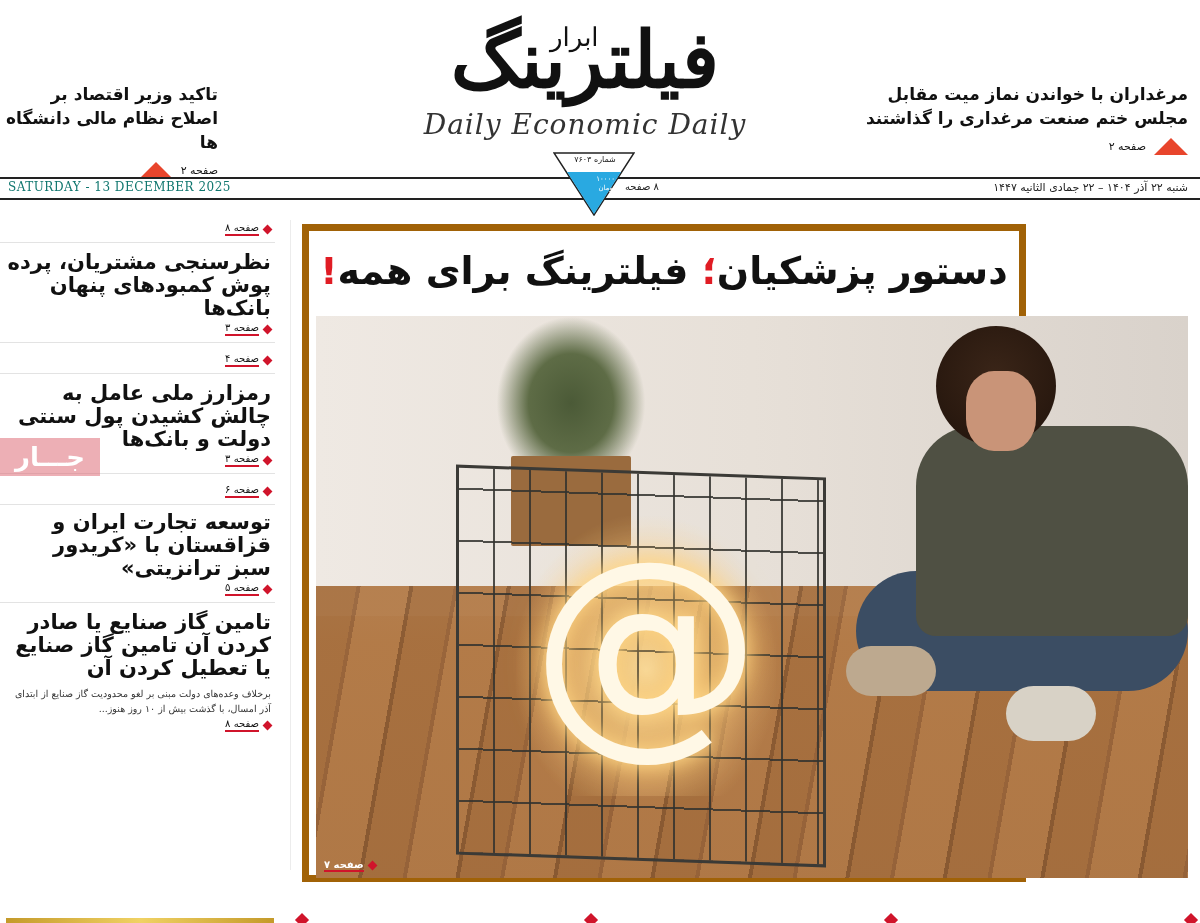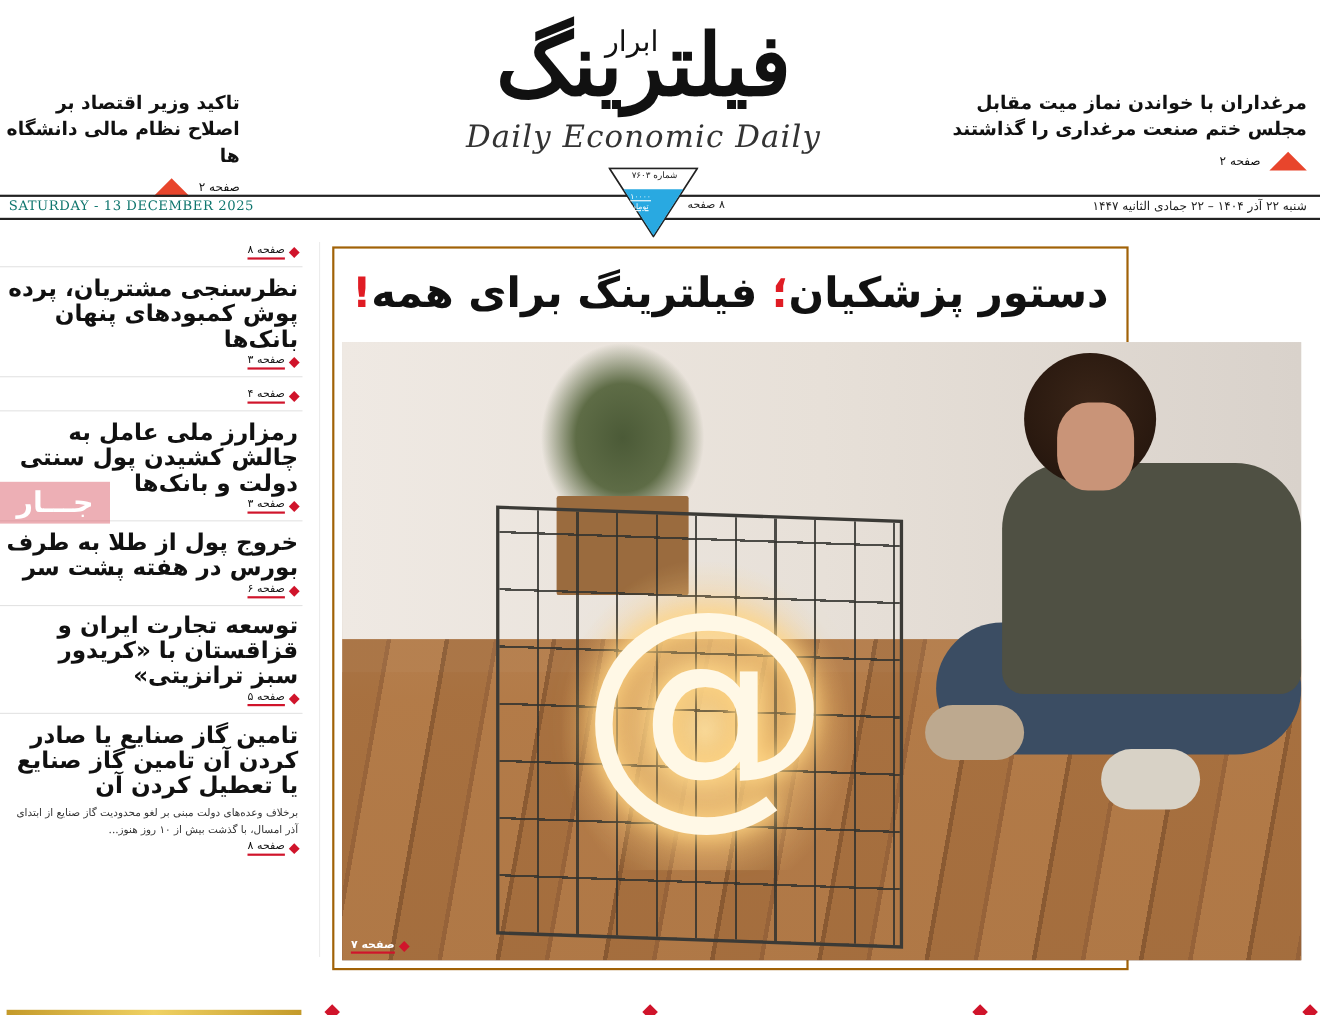--- a/index.html
+++ b/index.html
@@ -21,38 +21,38 @@
   .teaser-left { left: 6px; width: 212px; }
 
   .rule-top { position: absolute; left: 0; top: 177px; width: 1200px; height: 2px; background: #222; }
   .rule-bot { position: absolute; left: 0; top: 198px; width: 1200px; height: 2px; background: #222; }
   .date-en { position: absolute; left: 8px; top: 180px; font-family: "DejaVu Serif", serif; font-size: 12px; letter-spacing: 0.5px; color: #0f766e; }
   .date-fa { position: absolute; right: 12px; top: 181px; font-size: 11px; direction: rtl; color: #222; }
   .pages-count { position: absolute; left: 625px; top: 181px; font-size: 10px; direction: rtl; color: #222; }
 
   .issue-tri { position: absolute; left: 553px; top: 152px; width: 82px; height: 64px; }
   .issue-num { position: absolute; left: 569px; top: 155px; width: 52px; text-align: center; font-size: 8px; color: #222; direction: rtl; }
-  .price { position: absolute; left: 573px; top: 175px; width: 42px; text-align: left; font-size: 7px; color: #fff; line-height: 9px; text-decoration: underline; }
+  .price { position: absolute; left: 573px; top: 175px; width: 42px; text-align: right; font-size: 7px; color: #fff; line-height: 9px; }
 
   
   .leftcol { position: absolute; left: 0; top: 220px; width: 275px; }
   .story { direction: rtl; text-align: right; padding: 0 4px 0 4px; border-bottom: 1px solid #e3e3e3; }
   .story .title { font-weight: bold; font-size: 21px; line-height: 23px; color: #111; }
   .story.big .title { font-size: 24px; line-height: 36px; text-align: center; }
   .page-ref { display: flex; align-items: center; justify-content: flex-end; direction: ltr; gap: 3px; padding: 2px 0 6px 0; }
   .page-ref .lbl { font-size: 10px; color: #111; border-bottom: 2px solid #d0142b; padding-bottom: 1px; direction: rtl; }
   .diamond { width: 7px; height: 7px; background: #d0142b; transform: rotate(45deg); margin-left: 2px; }
   .lead { font-family: "DejaVu Serif", serif; font-size: 9.5px; line-height: 15px; color: #333; direction: rtl; text-align: right; margin-top: 6px; }
 
   .watermark { position: absolute; left: 0; top: 438px; width: 100px; height: 38px; background: rgba(222,110,120,0.55); color: #fff; font-weight: bold; font-size: 26px; text-align: center; line-height: 38px; direction: rtl; }
 
   .vline { position: absolute; left: 290px; top: 220px; width: 1px; height: 650px; background: #ececec; }
 
   
-  .feature { position: absolute; left: 302px; top: 224px; width: 724px; height: 658px; border: 2px solid #a16207; background: #fff; padding-left: 40px; }
+  .feature { position: absolute; left: 302px; top: 224px; width: 724px; height: 658px; border: 7px solid #a16207; background: #fff; padding-left: 40px; }
   .feature-title { position: absolute; left: 0; top: 8px; width: 100%; text-align: center; direction: rtl; font-weight: bold; font-size: 38px; line-height: 64px; color: #111; }
   .feature-title .bang { color: #e01c24; }
   .photo { position: absolute; left: 7px; top: 85px; width: 872px; height: 562px; overflow: hidden;
            background: linear-gradient(180deg, #e6e1dc 0%, #dcd4cc 45%, #b07a4a 58%, #8c5a33 78%, #6a4226 100%); }
   .wall { position: absolute; left: 0; top: 0; width: 100%; height: 300px; background: linear-gradient(90deg, #efe9e3 0%, #e7e0d8 50%, #d9d2cb 100%); }
   .floor { position: absolute; left: 0; top: 270px; width: 100%; height: 292px;
            background: repeating-linear-gradient(100deg, #a7703f 0 40px, #98643a 40px 44px, #b37b48 44px 92px, #8a5a32 92px 96px); opacity: 0.95; }
   .plant-pot { position: absolute; left: 195px; top: 140px; width: 120px; height: 90px; background: #9a6b3e; border-radius: 2px; }
   .plant { position: absolute; left: 180px; top: 0px; width: 150px; height: 145px; background: radial-gradient(ellipse at 50% 60%, #4b5a37 0%, #5e6c46 40%, rgba(94,108,70,0) 70%); }
   .cage { position: absolute; left: 140px; top: 155px; width: 370px; height: 390px;
@@ -143,21 +143,20 @@
     </div>
   </div>
   <div class="story" style="padding-top:8px">
     <div class="title">رمزارز ملی عامل به چالش کشیدن پول سنتی دولت و بانک‌ها</div>
     <div class="page-ref">
       <span class="lbl">صفحه ۳</span>
       <span class="diamond"></span>
     </div>
   </div>
   <div class="story" style="padding-top:8px">
-    <div class="title">خروج پول از طلا به طرف بورس در هفته پشت سر</div>
     <div class="page-ref">
       <span class="lbl">صفحه ۶</span>
       <span class="diamond"></span>
     </div>
   </div>
   <div class="story" style="padding-top:6px">
     <div class="title">توسعه تجارت ایران و قزاقستان با «کریدور سبز ترانزیتی»</div>
     <div class="page-ref">
       <span class="lbl">صفحه ۵</span>
       <span class="diamond"></span>

